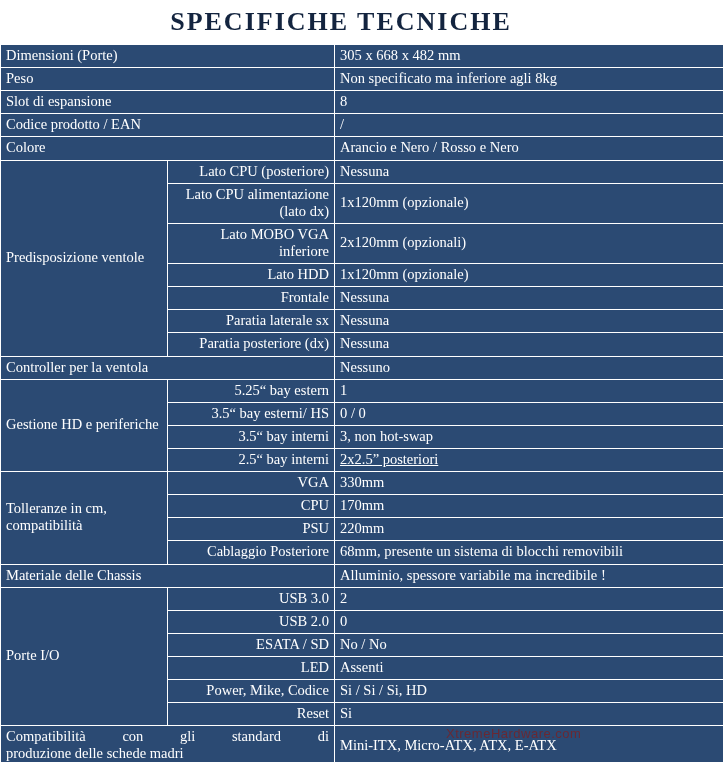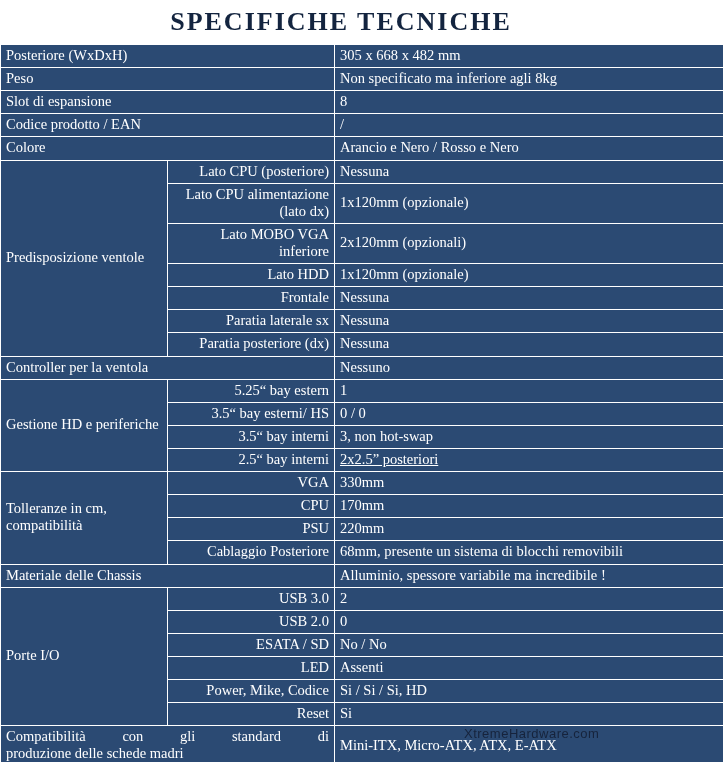--- a/index.html
+++ b/index.html
@@ -61,44 +61,44 @@
     margin-top: 8px;
   }
   td.two-line { line-height: 1.2; }
   .u { text-decoration: underline; }
   .justify {
     text-align: justify;
     text-align-last: justify;
   }
   .watermark {
     position: absolute;
-    left: 464px;
+    left: 446px;
     top: 726px;
     font-family: "Liberation Sans", sans-serif;
     font-size: 13px;
-    color: #0f172a;
+    color: #7f1d1d;
     opacity: 0.75;
     letter-spacing: 0.5px;
     pointer-events: none;
   }
 </style>
 </head>
 <body>
 
 <div class="sheet">
 
   <div class="title-bar">
     <div class="title">SPECIFICHE  TECNICHE</div>
   </div>
 
   <table class="spec">
     <tbody>
 
       <tr>
-        <td class="lab-span2" colspan="2">Posteriore (WxDxH)</td>
+        <td class="lab-span2" colspan="2">Dimensioni (Porte)</td>
         <td class="val">305 x 668 x 482 mm</td>
       </tr>
       <tr>
         <td class="lab-span2" colspan="2">Peso</td>
         <td class="val">Non specificato ma inferiore agli 8kg</td>
       </tr>
       <tr>
         <td class="lab-span2" colspan="2">Slot di espansione</td>
         <td class="val">8</td>
       </tr>

